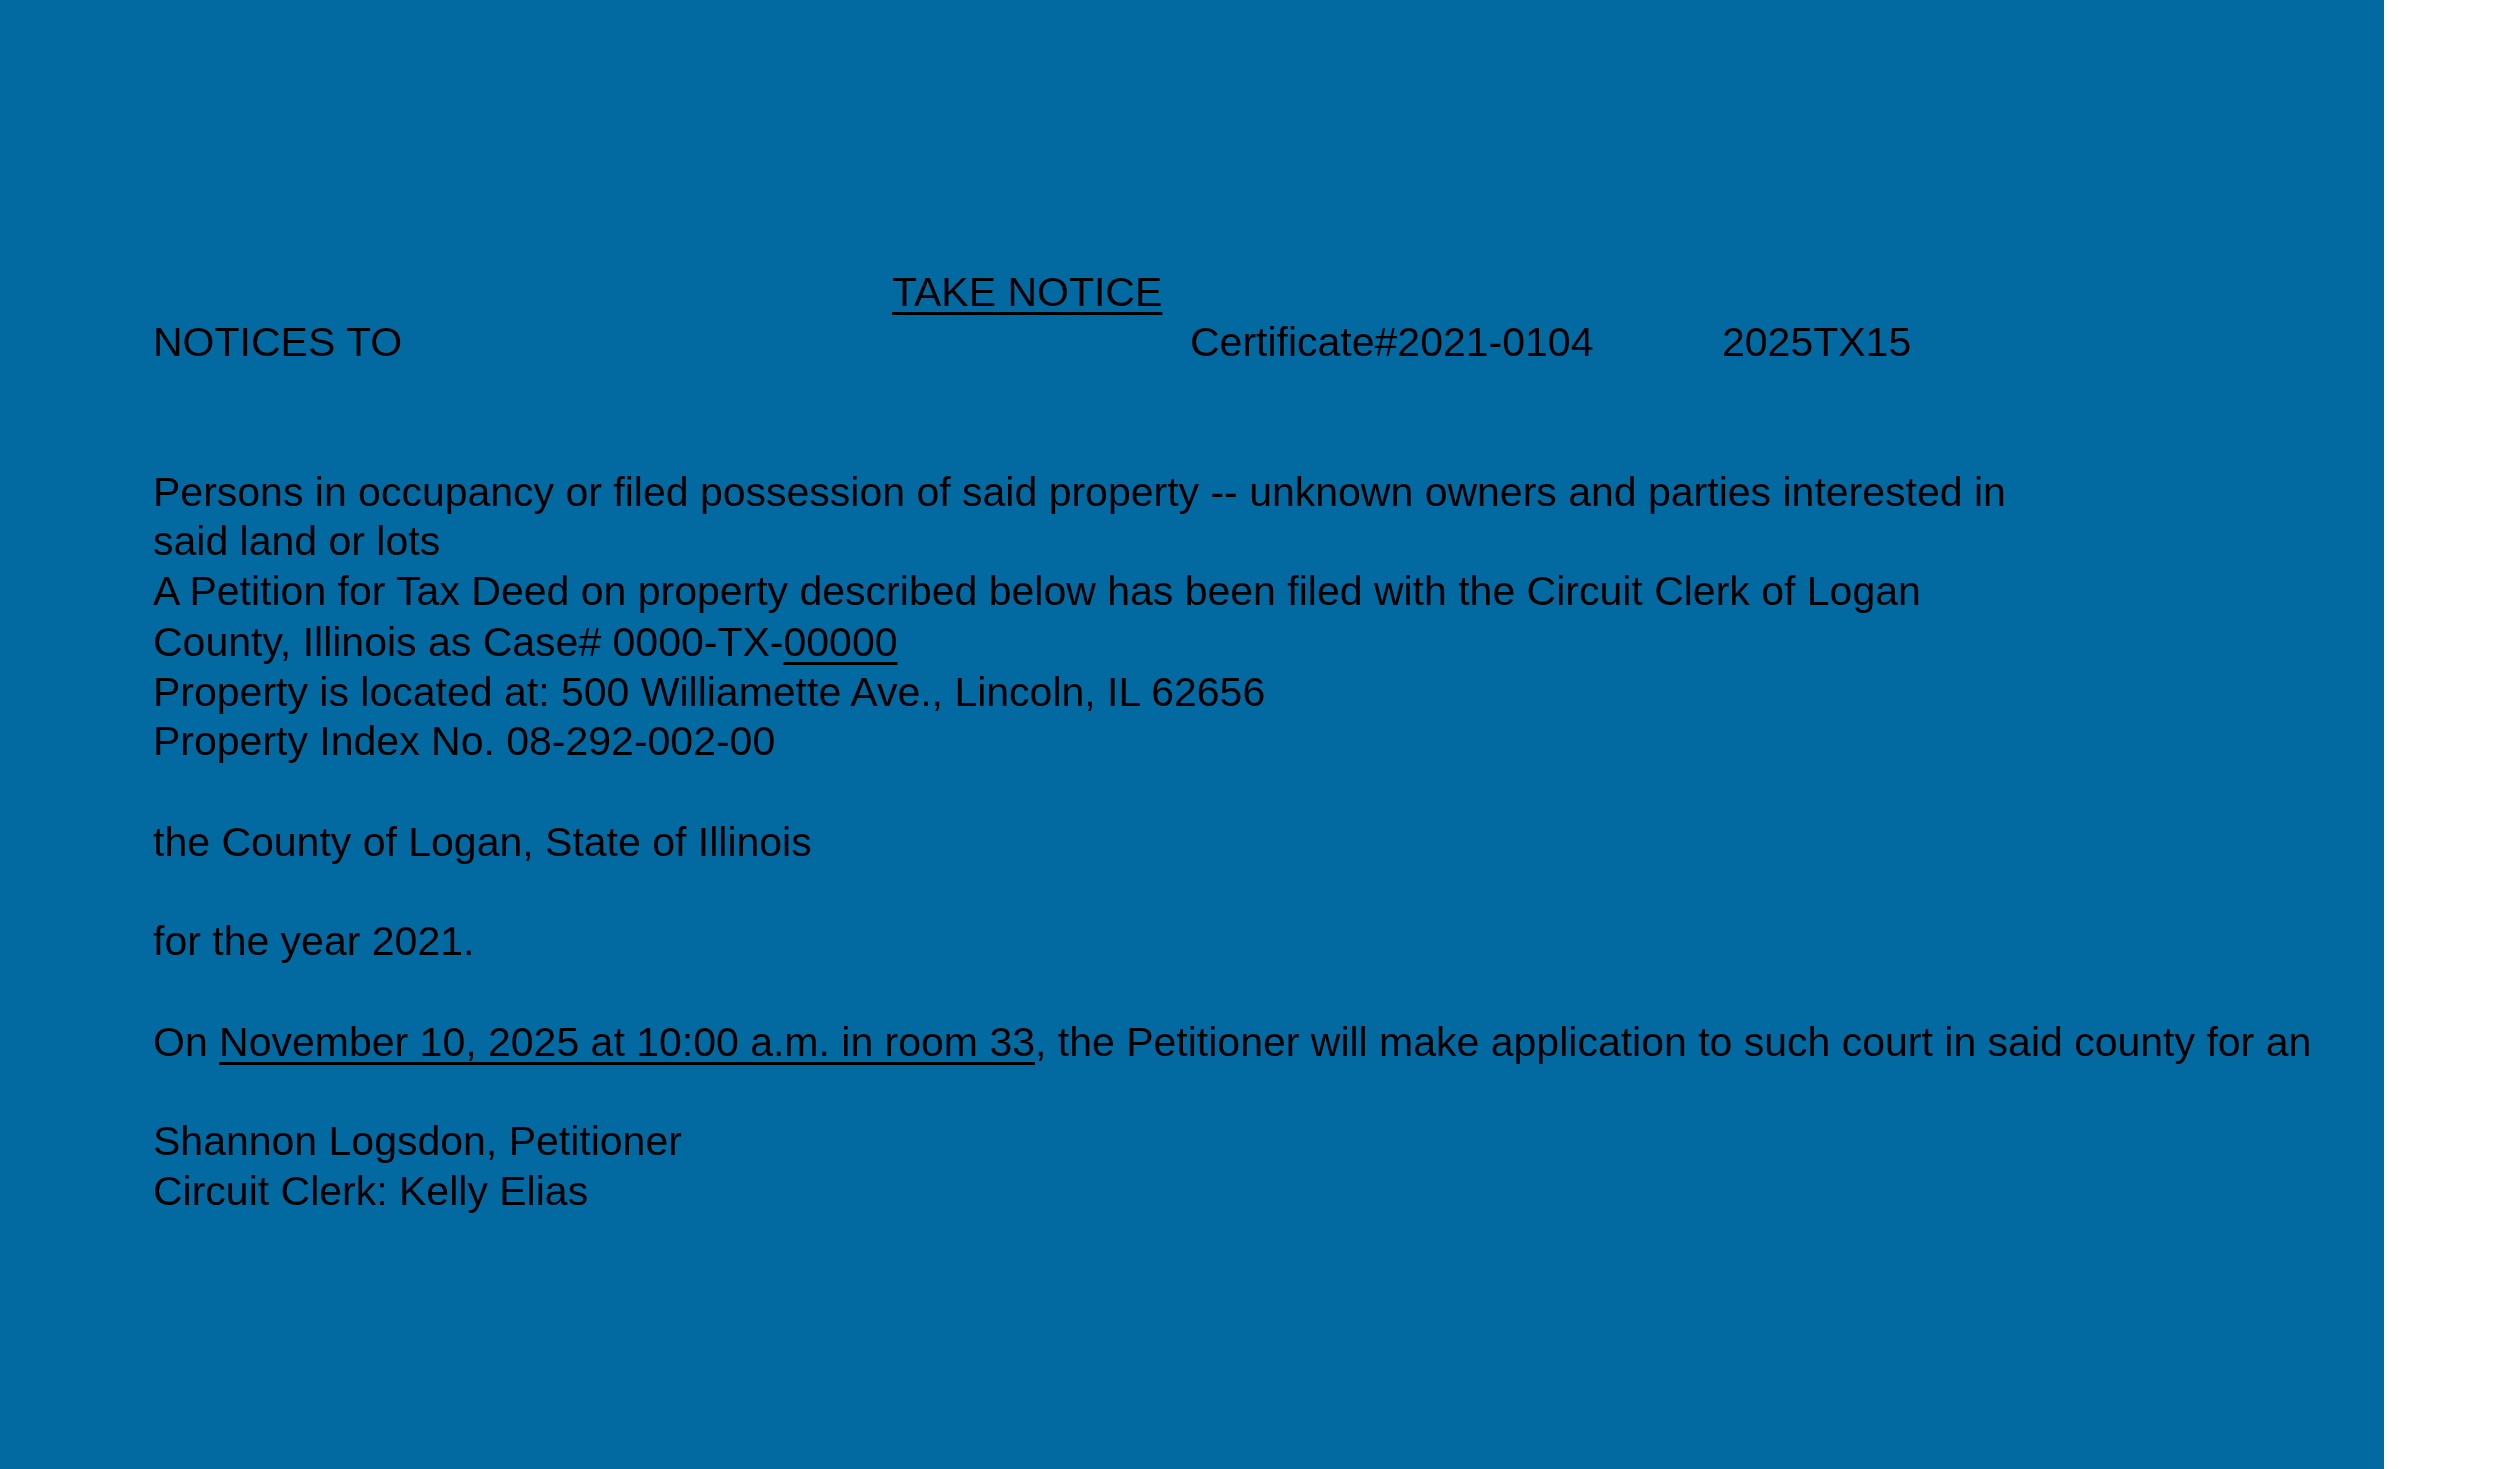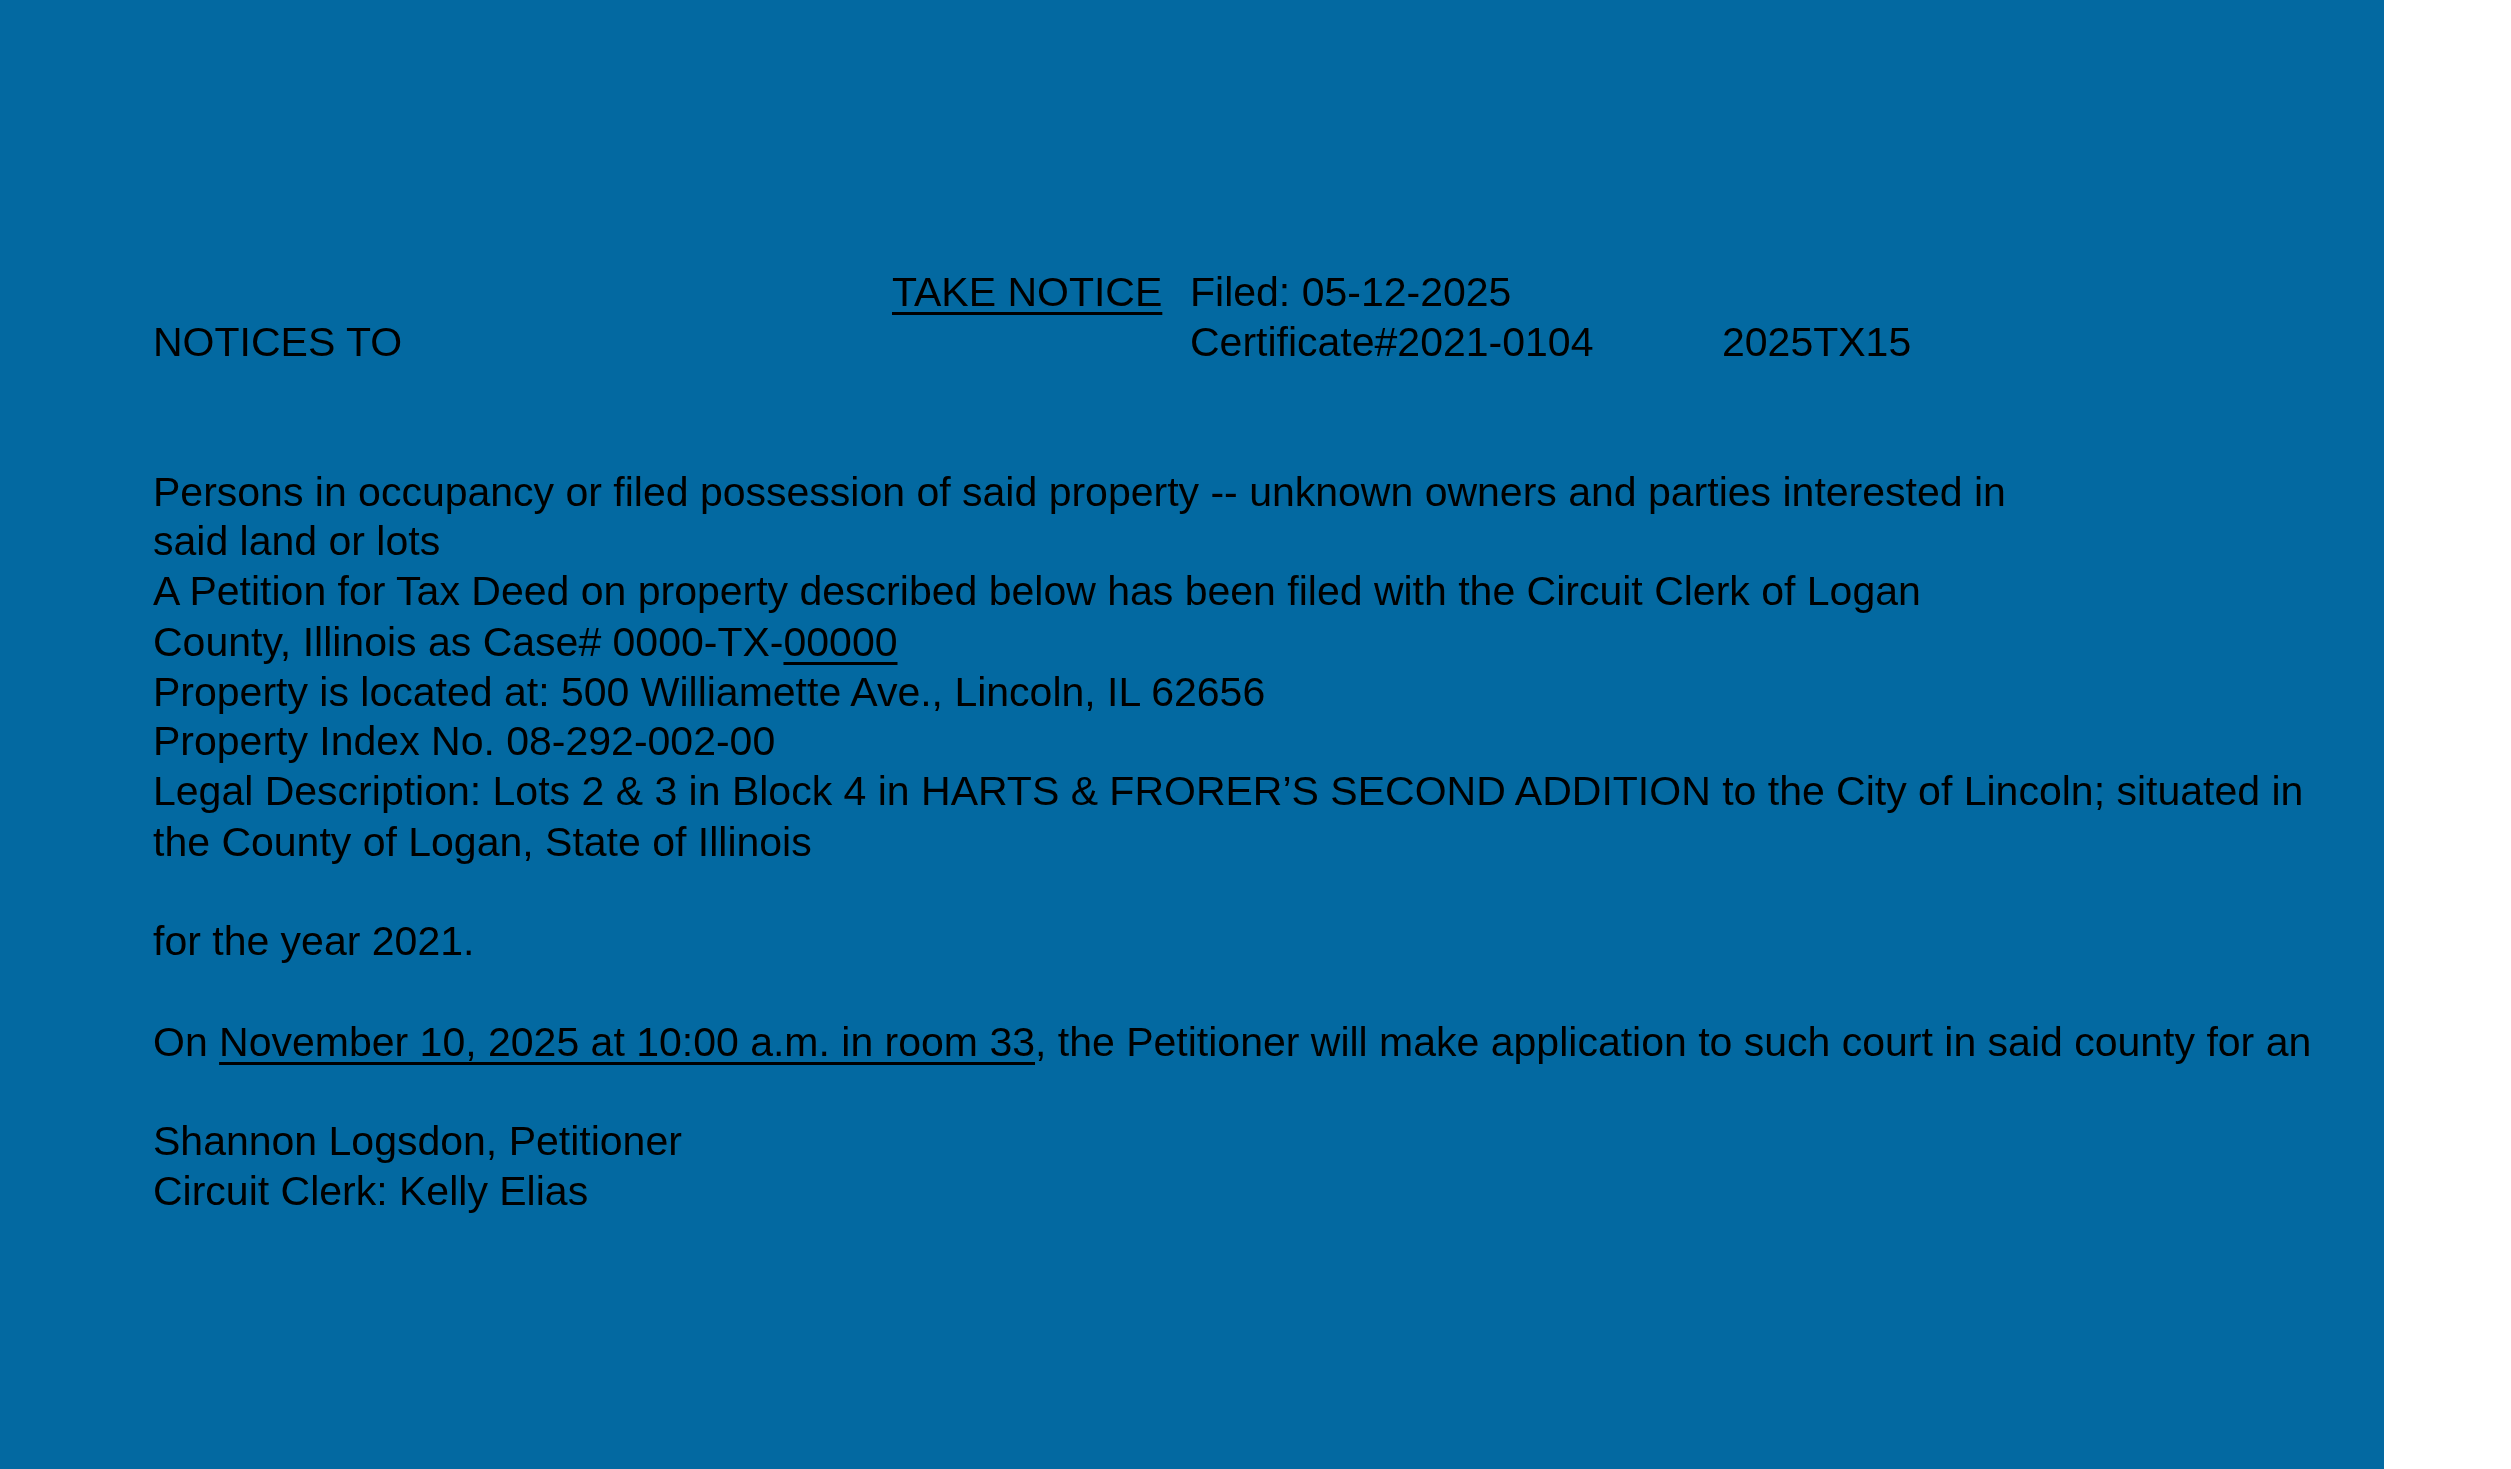--- a/index.html
+++ b/index.html
@@ -27,37 +27,35 @@
     text-decoration-thickness: 3px;
     text-underline-offset: 5.9px;
   }
 </style>
 </head>
 <body>
 
 <div class="page">
 
   <span class="line u" style="left:892px; top:267px">TAKE NOTICE</span>
-  <span class="line" style="left:1190px; top:267px">Filed: 05-12-2025</span>
 
   <span class="line" style="left:153px; top:317px">NOTICES TO</span>
   <span class="line" style="left:1190px; top:317px">Certificate#2021-0104</span>
   <span class="line" style="left:1722px; top:317px">2025TX15</span>
 
   <div class="line" style="left:153px; top:467px">Persons in occupancy or filed possession of said property -- unknown owners and parties interested in</div>
   <div class="line" style="left:153px; top:516px">said land or lots</div>
 
   <div class="line" style="left:153px; top:566px">A Petition for Tax Deed on property described below has been filed with the Circuit Clerk of Logan</div>
   <div class="line" style="left:153px; top:617px">
     <span>County, Illinois as Case# 0000-TX-</span><span class="u">00000</span>
   </div>
 
   <div class="line" style="left:153px; top:667px">Property is located at: 500 Williamette Ave., Lincoln, IL 62656</div>
   <div class="line" style="left:153px; top:716px">Property Index No. 08-292-002-00</div>
-  <div class="line" style="left:153px; top:766px">Legal Description: Lots 2 &amp; 3 in Block 4 in HARTS &amp; FRORER’S SECOND ADDITION to the City of Lincoln; situated in</div>
   <div class="line" style="left:153px; top:817px">the County of Logan, State of Illinois</div>
 
   <div class="line" style="left:153px; top:916px">for the year 2021.</div>
 
 
   <div class="line" style="left:153px; top:1017px">
     <span>On </span><span class="u">November 10, 2025 at 10:00 a.m. in room 33</span><span>, the Petitioner will make application to such court in said county for an</span>
   </div>
 
   <div class="line" style="left:153px; top:1116px">Shannon Logsdon, Petitioner</div>

